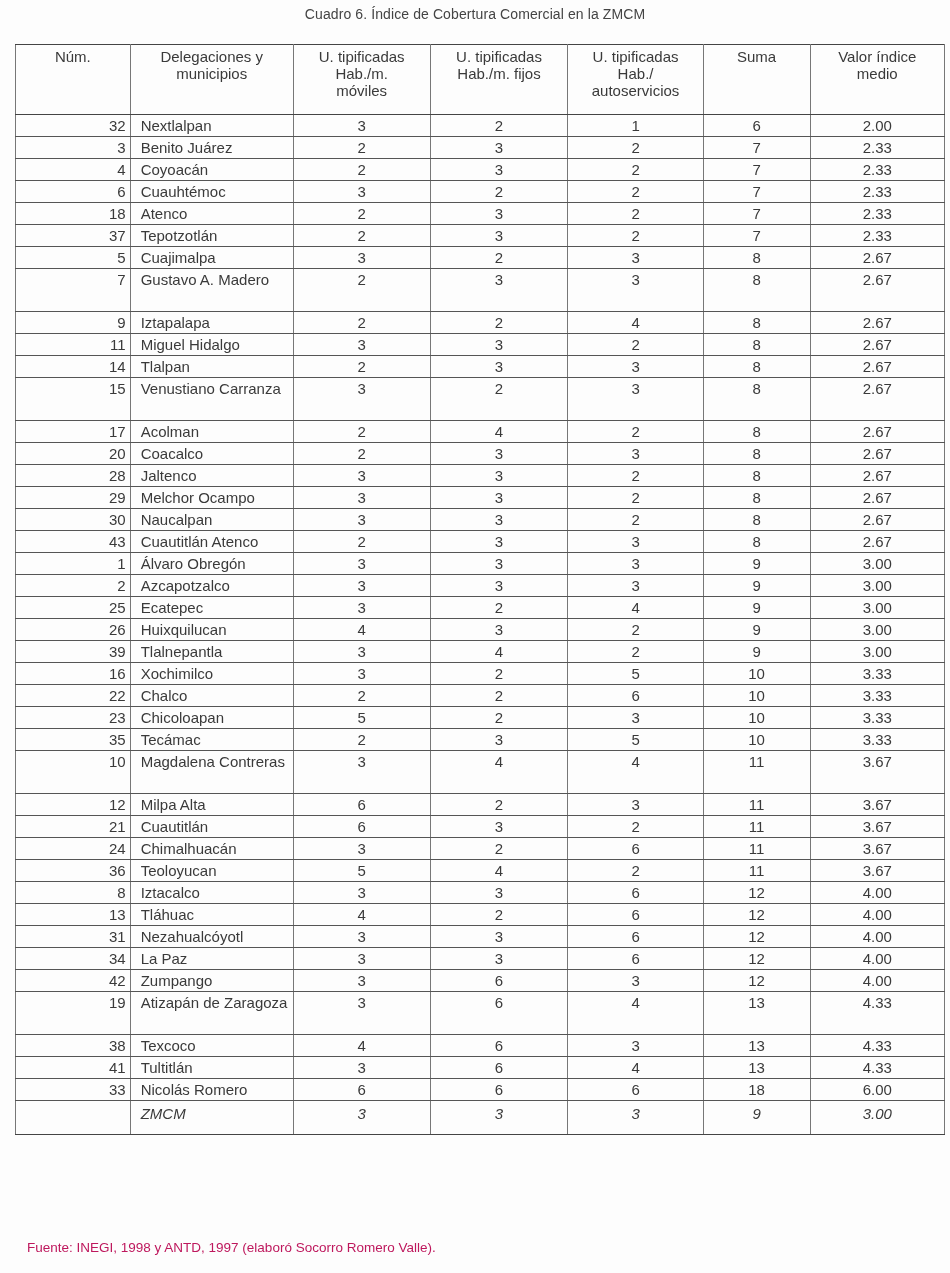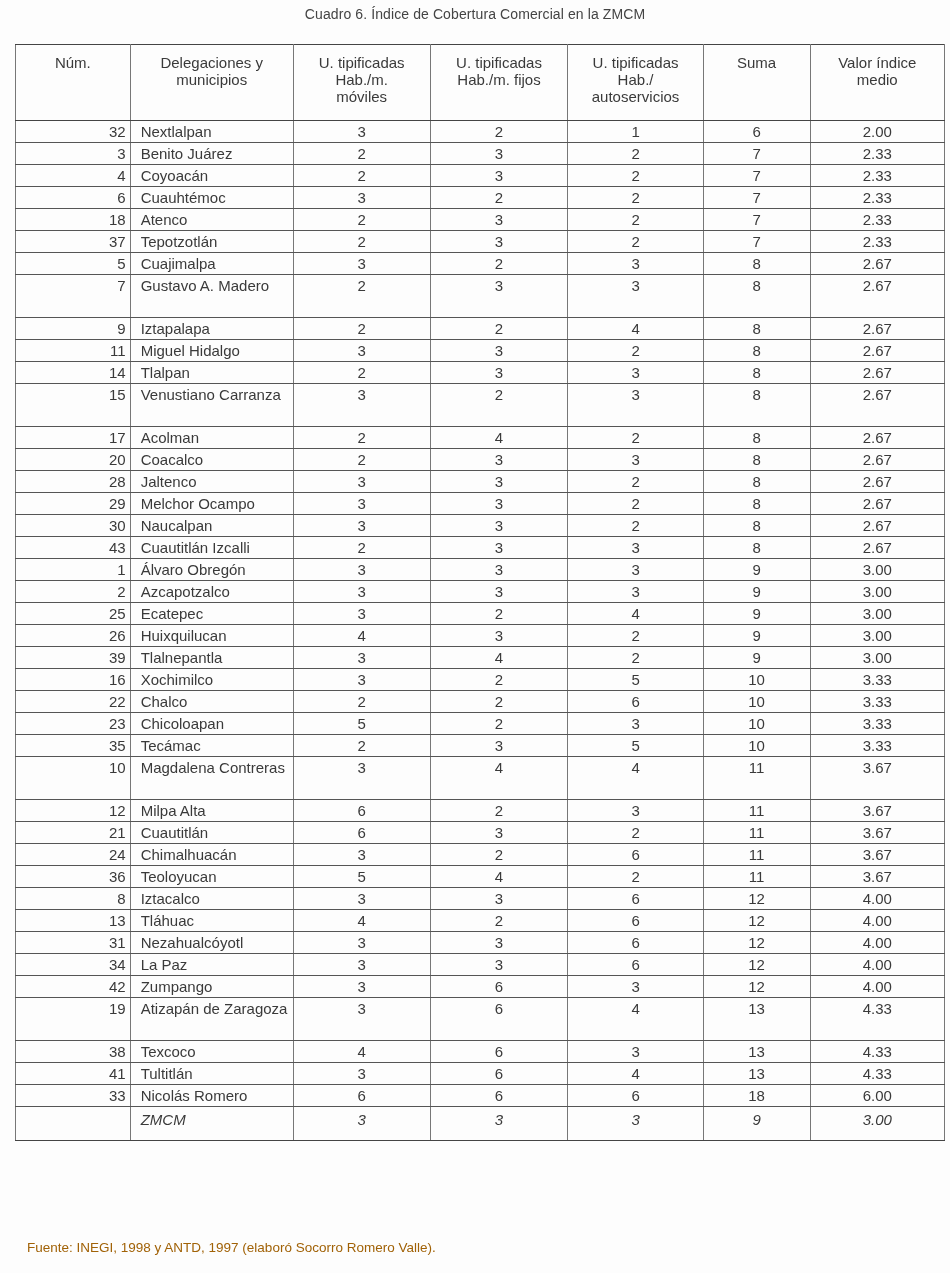--- a/index.html
+++ b/index.html
@@ -1,30 +1,30 @@
 <!DOCTYPE html>
 <html><head>
 <meta charset="utf-8">
 <style>
   html, body { margin:0; padding:0; background:#fdfdfd; }
   body { width:950px; height:1273px; position:relative; font-family:"Liberation Sans", sans-serif; color:#333; overflow:hidden; }
   .title { position:absolute; top:6px; left:0; width:950px; text-align:center; font-size:14px; color:#444; letter-spacing:0.1px; }
   table { position:absolute; top:44px; left:15px; width:930px; border-collapse:collapse; font-size:15px; color:#3a3a3a; }
   td, th { border-left:1px solid #777; border-right:1px solid #777; padding:0 4px; vertical-align:top; font-weight:normal; }
-  th { border-top:1.5px solid #444; border-bottom:1.5px solid #444; height:66px; text-align:center; line-height:17px; padding-top:9px; font-size:15px; }
+  th { border-top:1.5px solid #444; border-bottom:1.5px solid #444; height:66px; text-align:center; line-height:17px; padding-top:3px; font-size:15px; }
   tbody tr td { border-bottom:1.3px solid #555; height:21px; line-height:21px; }
   tbody tr.tall td { height:42px; line-height:21px; }
   tbody tr.total td { height:33px; border-bottom:1.5px solid #444; line-height:26px; font-style:italic; }
   td.num { text-align:right; }
   td.name { text-align:left; padding-left:10px; }
   td.val { text-align:center; }
   td.idx { text-align:center; }
   .c0{width:107px}.c1{width:155px}.c2{width:129px}.c3{width:130px}.c4{width:127px}.c5{width:99px}.c6{width:127px}
   .it { }
-  .source { position:absolute; top:1240px; left:27px; font-size:13.5px; color:#a16207; }
+  .source { position:absolute; top:1240px; left:27px; font-size:13.5px; color:#be185d; }
 </style>
 </head>
 <body>
 
 <div class="title">Cuadro 6. Índice de Cobertura Comercial en la ZMCM</div>
 
 <table>
   <thead>
     <tr>
       <th class="c0"><span>Núm.</span></th>
@@ -185,21 +185,21 @@
         <td class="num">30</td>
         <td class="name">Naucalpan</td>
         <td class="val">3</td>
         <td class="val">3</td>
         <td class="val">2</td>
         <td class="val">8</td>
         <td class="idx">2.67</td>
       </tr>
       <tr>
         <td class="num">43</td>
-        <td class="name">Cuautitlán Izcalli</td>
+        <td class="name">Cuautitlán Atenco</td>
         <td class="val">2</td>
         <td class="val">3</td>
         <td class="val">3</td>
         <td class="val">8</td>
         <td class="idx">2.67</td>
       </tr>
       <tr>
         <td class="num">1</td>
         <td class="name">Álvaro Obregón</td>
         <td class="val">3</td>

